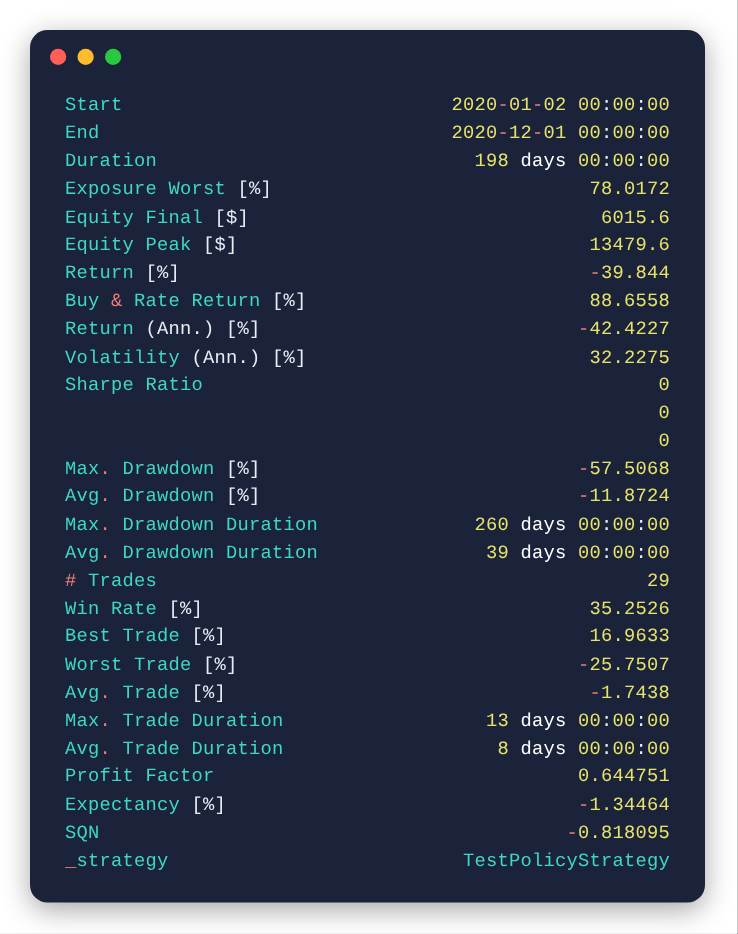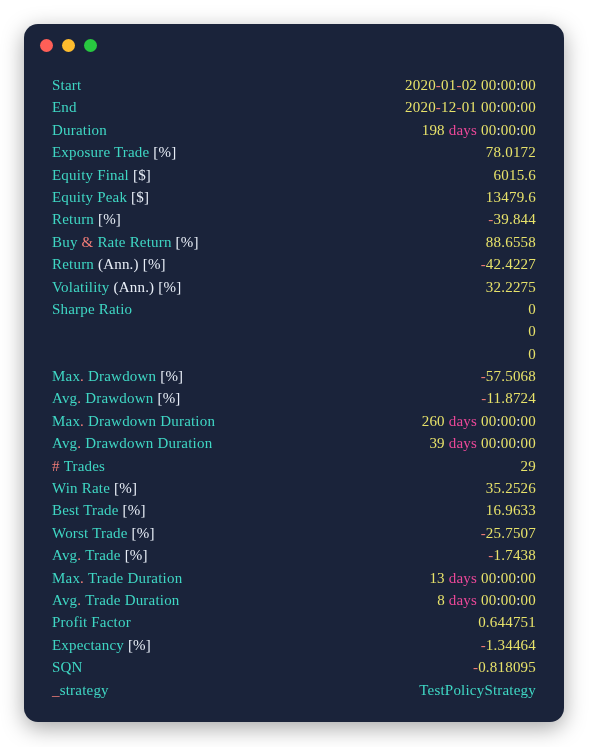--- a/index.html
+++ b/index.html
@@ -32,21 +32,20 @@
     height: 13px;
     border-radius: 50%;
     margin-right: 9px;
   }
   .dot.red    { background: #ff5f57; }
   .dot.yellow { background: #febc2e; }
   .dot.green  { background: #28c840; }
 
   .content {
     padding: 8px 28px 18px 28px;
-    font-family: Liberation Serif, serif;
   }
   .row {
     display: flex;
     align-items: baseline;
     height: 22.4px;
     font-size: 15px;
     line-height: 22.4px;
     white-space: pre;
     letter-spacing: 0.2px;
   }
@@ -61,36 +60,36 @@
     flex: 0 0 auto;
     display: flex;
     justify-content: flex-end;
   }
 
   
   .c-teal   { color: #3fd7c4; } 
   .c-red    { color: #f27d78; } 
   .c-white  { color: #e8eef7; } 
   .c-yellow { color: #e7e26a; } 
-  .c-gray   { color: #ec4899; } 
+  .c-gray   { color: #ffffff; } 
 </style>
 </head>
 <body>
 
 <div class="window">
   <div class="titlebar">
     <div class="dot red"></div>
     <div class="dot yellow"></div>
     <div class="dot green"></div>
   </div>
   <div class="content" id="content">
       <div class="row"><span class="label"><span class="c-teal">Start</span></span><span class="spacer"></span><span class="value"><span class="c-yellow">2020</span><span class="c-red">-</span><span class="c-yellow">01</span><span class="c-red">-</span><span class="c-yellow">02 </span><span class="c-yellow">00</span><span class="c-white">:</span><span class="c-yellow">00</span><span class="c-white">:</span><span class="c-yellow">00</span></span></div>
       <div class="row"><span class="label"><span class="c-teal">End</span></span><span class="spacer"></span><span class="value"><span class="c-yellow">2020</span><span class="c-red">-</span><span class="c-yellow">12</span><span class="c-red">-</span><span class="c-yellow">01 </span><span class="c-yellow">00</span><span class="c-white">:</span><span class="c-yellow">00</span><span class="c-white">:</span><span class="c-yellow">00</span></span></div>
       <div class="row"><span class="label"><span class="c-teal">Duration</span></span><span class="spacer"></span><span class="value"><span class="c-yellow">198 </span><span class="c-gray">days </span><span class="c-yellow">00</span><span class="c-white">:</span><span class="c-yellow">00</span><span class="c-white">:</span><span class="c-yellow">00</span></span></div>
-      <div class="row"><span class="label"><span class="c-teal">Exposure Trade </span><span class="c-white">[%]</span></span><span class="spacer"></span><span class="value"><span class="c-yellow">78.0172</span></span></div>
+      <div class="row"><span class="label"><span class="c-teal">Exposure Worst </span><span class="c-white">[%]</span></span><span class="spacer"></span><span class="value"><span class="c-yellow">78.0172</span></span></div>
       <div class="row"><span class="label"><span class="c-teal">Equity Final </span><span class="c-white">[$]</span></span><span class="spacer"></span><span class="value"><span class="c-yellow">6015.6</span></span></div>
       <div class="row"><span class="label"><span class="c-teal">Equity Peak </span><span class="c-white">[$]</span></span><span class="spacer"></span><span class="value"><span class="c-yellow">13479.6</span></span></div>
       <div class="row"><span class="label"><span class="c-teal">Return </span><span class="c-white">[%]</span></span><span class="spacer"></span><span class="value"><span class="c-red">-</span><span class="c-yellow">39.844</span></span></div>
       <div class="row"><span class="label"><span class="c-teal">Buy </span><span class="c-red">&amp; </span><span class="c-teal">Rate Return </span><span class="c-white">[%]</span></span><span class="spacer"></span><span class="value"><span class="c-yellow">88.6558</span></span></div>
       <div class="row"><span class="label"><span class="c-teal">Return </span><span class="c-white">(Ann.) </span><span class="c-white">[%]</span></span><span class="spacer"></span><span class="value"><span class="c-red">-</span><span class="c-yellow">42.4227</span></span></div>
       <div class="row"><span class="label"><span class="c-teal">Volatility </span><span class="c-white">(Ann.) </span><span class="c-white">[%]</span></span><span class="spacer"></span><span class="value"><span class="c-yellow">32.2275</span></span></div>
       <div class="row"><span class="label"><span class="c-teal">Sharpe Ratio</span></span><span class="spacer"></span><span class="value"><span class="c-yellow">0</span></span></div>
       <div class="row"><span class="spacer"></span><span class="value"><span class="c-yellow">0</span></span></div>
       <div class="row"><span class="spacer"></span><span class="value"><span class="c-yellow">0</span></span></div>
       <div class="row"><span class="label"><span class="c-teal">Max</span><span class="c-red">. </span><span class="c-teal">Drawdown </span><span class="c-white">[%]</span></span><span class="spacer"></span><span class="value"><span class="c-red">-</span><span class="c-yellow">57.5068</span></span></div>

